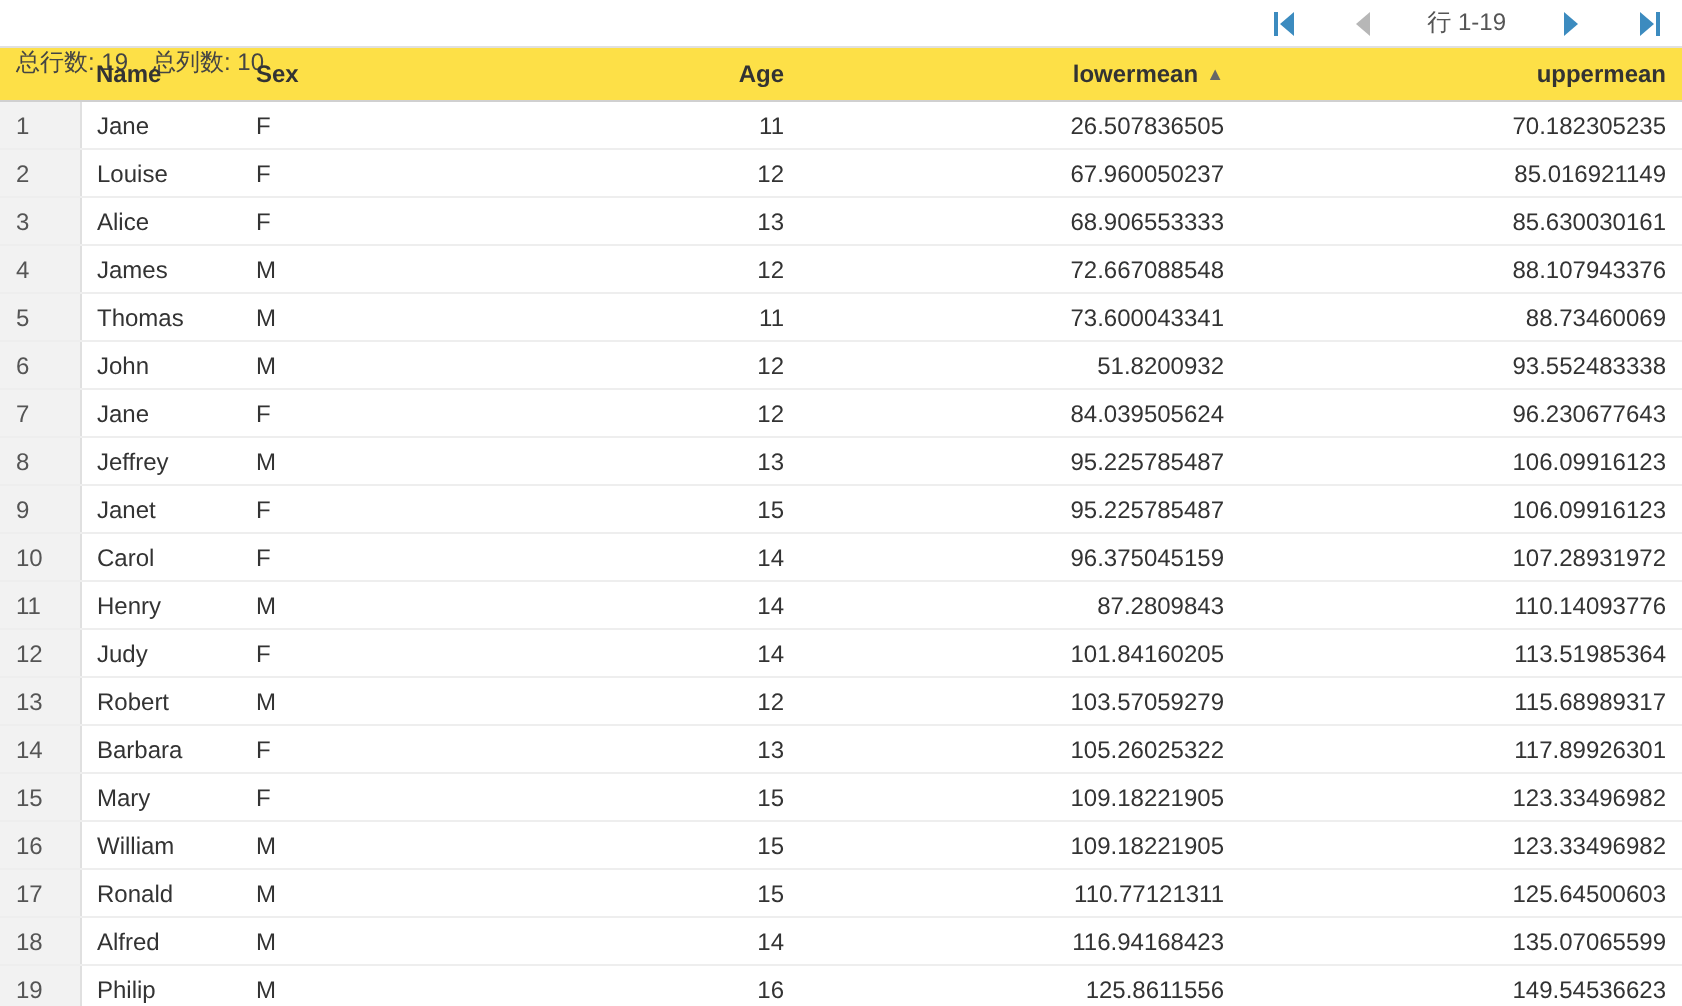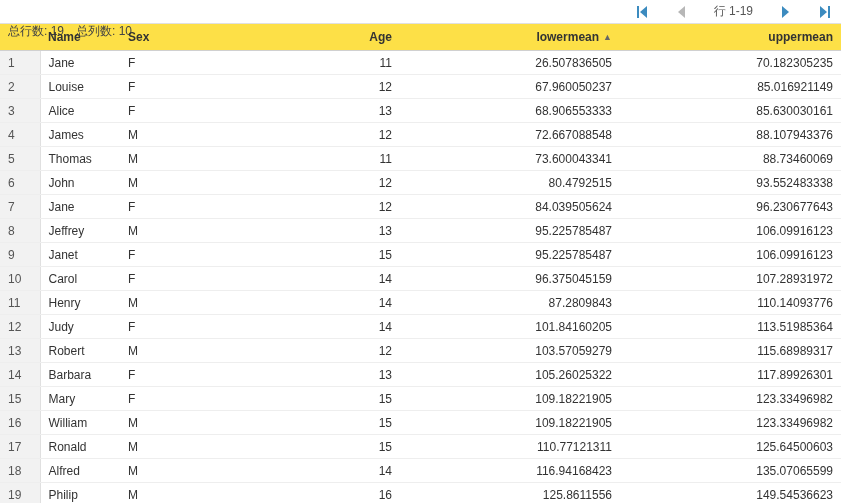--- a/index.html
+++ b/index.html
@@ -187,21 +187,21 @@
         <td>M</td>
         <td class="num">11</td>
         <td class="num">73.600043341</td>
         <td class="num">88.73460069</td>
       </tr>
       <tr>
         <td class="rownum">6</td>
         <td>John</td>
         <td>M</td>
         <td class="num">12</td>
-        <td class="num">80.4792515</td>
+        <td class="num">51.8200932</td>
         <td class="num">93.552483338</td>
       </tr>
       <tr>
         <td class="rownum">7</td>
         <td>Jane</td>
         <td>F</td>
         <td class="num">12</td>
         <td class="num">84.039505624</td>
         <td class="num">96.230677643</td>
       </tr>

